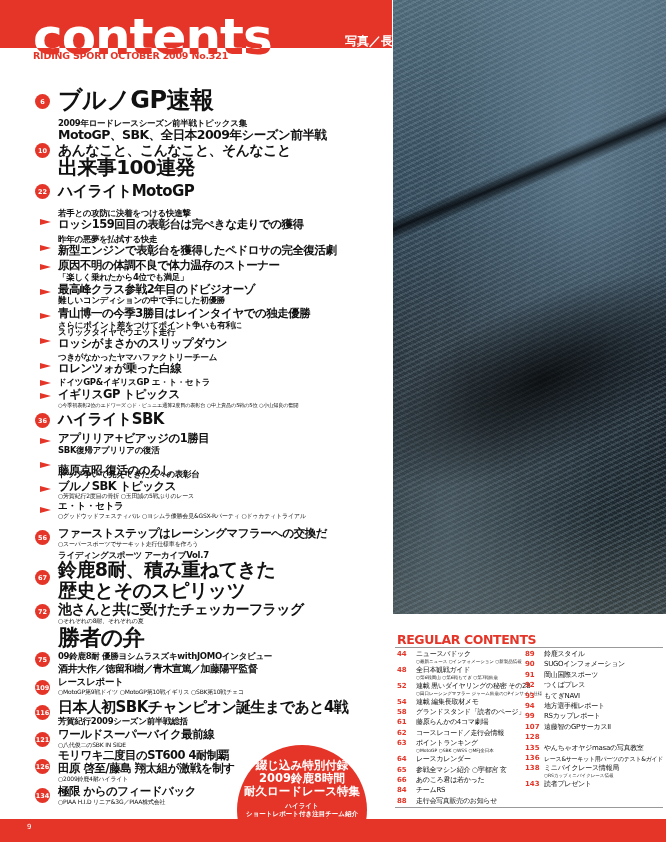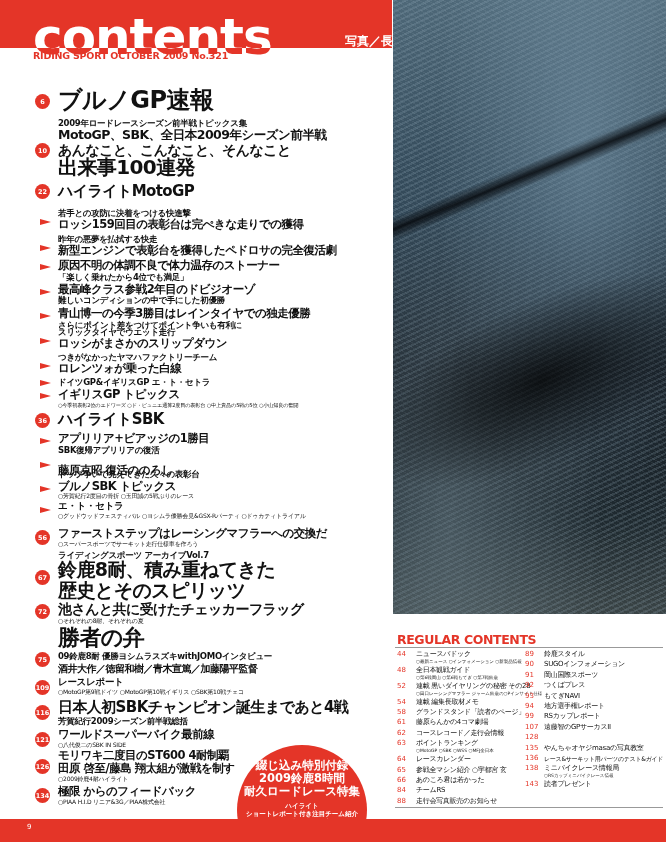--- a/index.html
+++ b/index.html
@@ -38,21 +38,21 @@
   .bubble { position:absolute; left:237px; top:745px; width:130px; height:130px; border-radius:50%; background:#e43528; color:#fff; text-align:center; padding-top:14px; }
   .bubble .b1 { font-size:11.5px; font-weight:bold; line-height:13px; white-space:nowrap; }
   .bubble .b2 { font-size:6.5px; font-weight:bold; line-height:8px; white-space:nowrap; color:#fff; }
   .bubble .gap { height:4px; }
 
   .regular { position:absolute; left:395px; top:632px; width:268px; }
   .regular-title { font-family:"DejaVu Sans", sans-serif; font-weight:bold; font-size:12.5px; color:#e43528; letter-spacing:-0.4px; padding-left:2px; }
   .regular-rule { position:absolute; left:0; top:15px; width:268px; height:1px; background:#999; }
   .col { position:absolute; top:18px; }
   .ritem { display:flex; align-items:flex-start; margin-bottom:1.4px; }
-  .rnum { width:19px; color:#e43528; font-size:7px; font-weight:normal; line-height:9px; flex-shrink:0; }
+  .rnum { width:19px; color:#e43528; font-size:7px; font-weight:bold; line-height:9px; flex-shrink:0; }
   .rlabel { font-size:7px; line-height:9px; white-space:nowrap; letter-spacing:-0.3px; }
   .rsub { font-size:4.5px; line-height:5.5px; white-space:nowrap; color:#222; }
   .regular-bottom { position:absolute; left:0; top:175px; width:268px; height:1px; background:#999; }
 
   .bottom-band { position:absolute; left:0; top:819px; width:666px; height:23px; background:#e43528; }
   .page-no { position:absolute; left:27px; top:823px; font-size:7px; color:#fff; }
 </style>
 </head>
 <body>
 

